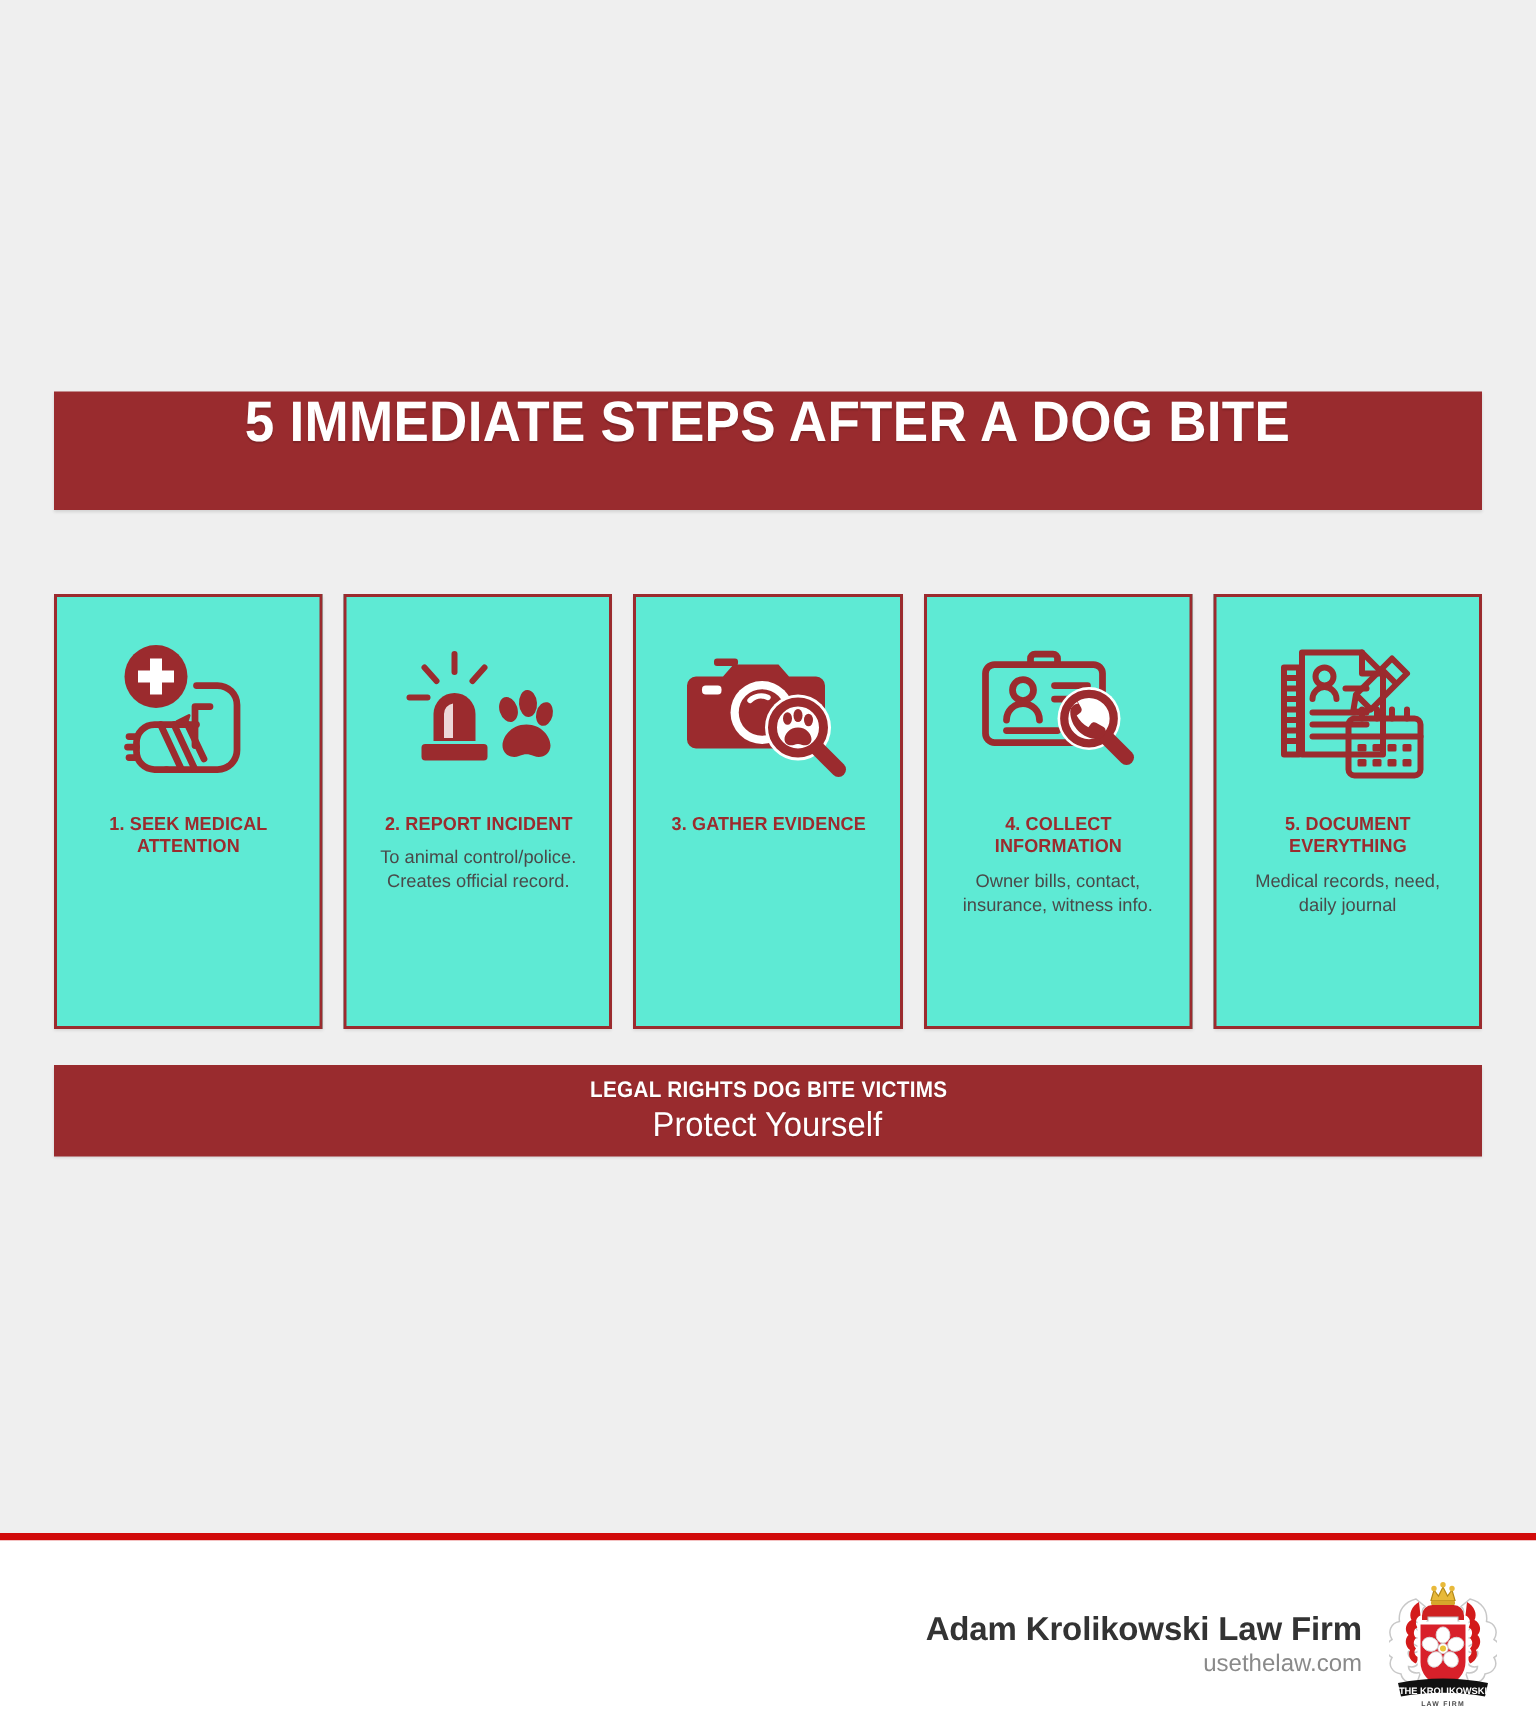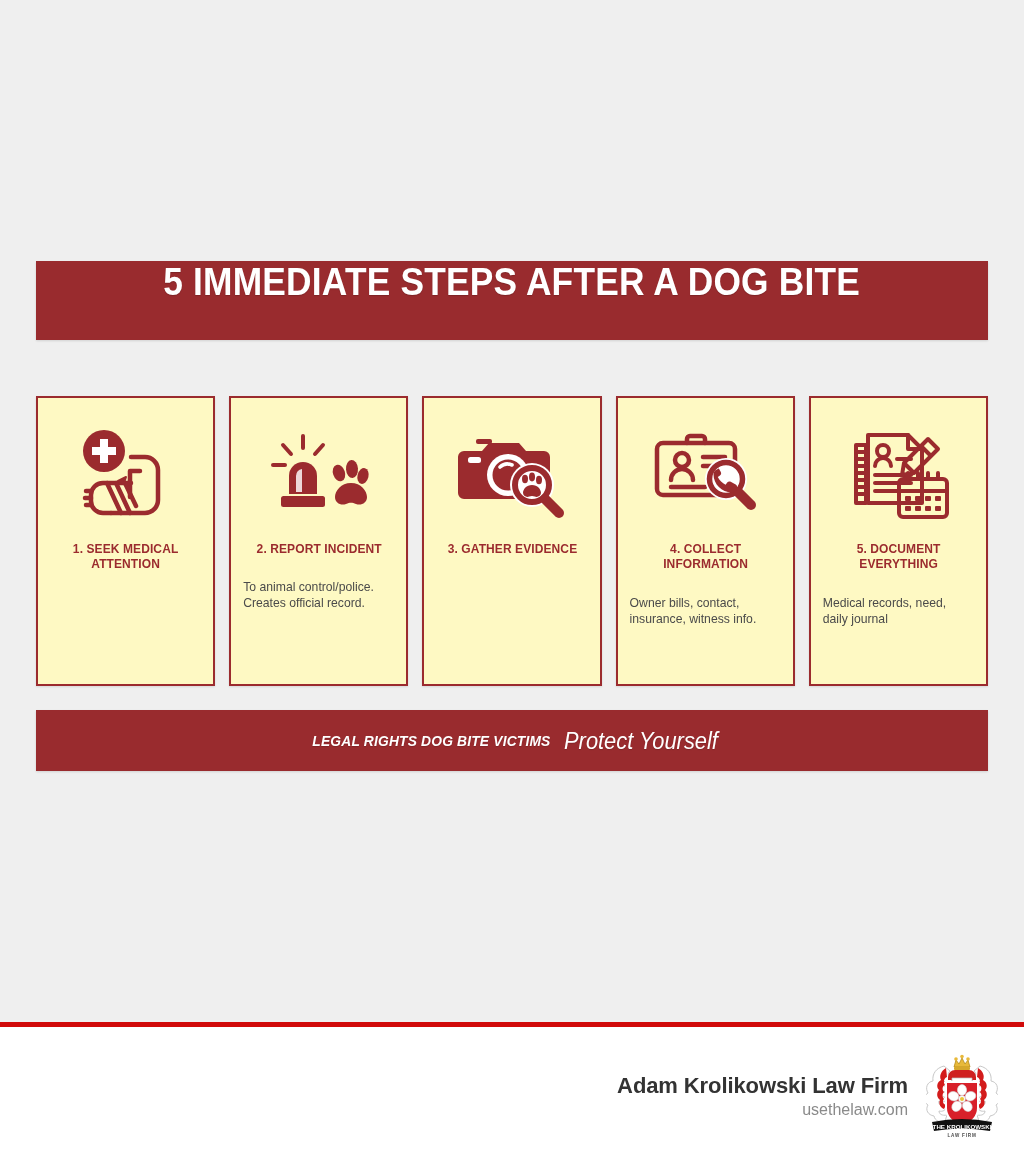--- a/index.html
+++ b/index.html
@@ -61,21 +61,21 @@
     left: 36px;
     top: 396px;
     width: 952px;
     height: 290px;
     display: flex;
     gap: 14px;
   }
 
   .card {
     flex: 1 1 0;
-    background: #fef9c3;
+    background: #5eead4;
     border: 2px solid #9b2b2e;
     display: flex;
     flex-direction: column;
     align-items: center;
     padding: 12px 8px 14px 8px;
     box-shadow: 0 1px 2px rgba(0,0,0,0.10);
   }
 
   .card-icon {
     height: 126px;
@@ -95,41 +95,41 @@
     line-height: 1.22;
     letter-spacing: 0.1px;
     margin-top: 6px;
     transform: scaleX(0.96);
   }
 
   .card-desc {
     color: #4a4a4a;
     font-size: 12.2px;
     line-height: 1.33;
-    margin-top: 22px;
+    text-align: center;
+    margin-top: 6px;
     padding: 0 4px;
   }
 
   
   .card:nth-child(1) .card-desc { padding: 0 1px; }
 
   
   .bottom-banner {
     position: absolute;
     left: 36px;
     top: 710px;
     width: 952px;
     height: 61px;
     background: #992b2e;
     display: flex;
-    flex-direction: row;
+    flex-direction: column;
     align-items: center;
     justify-content: center;
     box-shadow: 0 1px 2px rgba(0,0,0,0.12);
-    font-style: italic;
   }
   .bottom-banner .kicker {
     color: #ffffff;
     font-size: 15px;
     font-weight: 700;
     letter-spacing: 0.2px;
     transform: scaleX(0.92);
     text-shadow: 0 1px 1px rgba(0,0,0,0.16);
   }
   .bottom-banner .headline {

